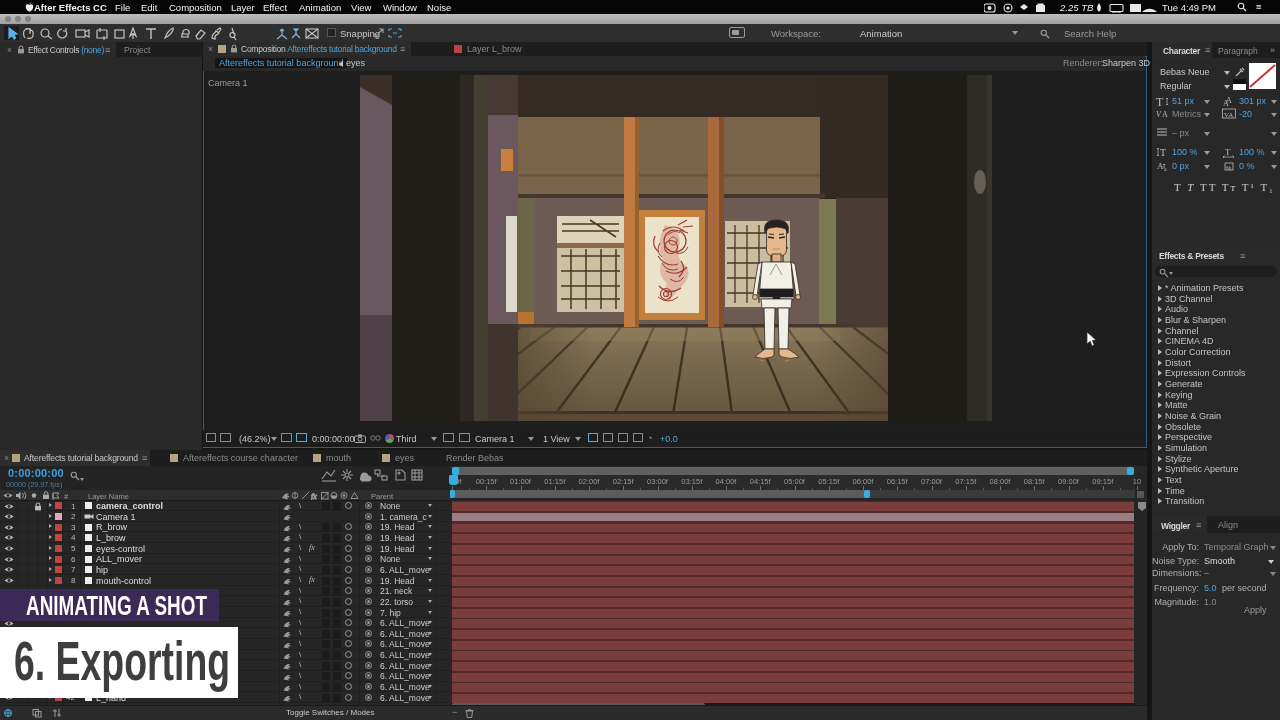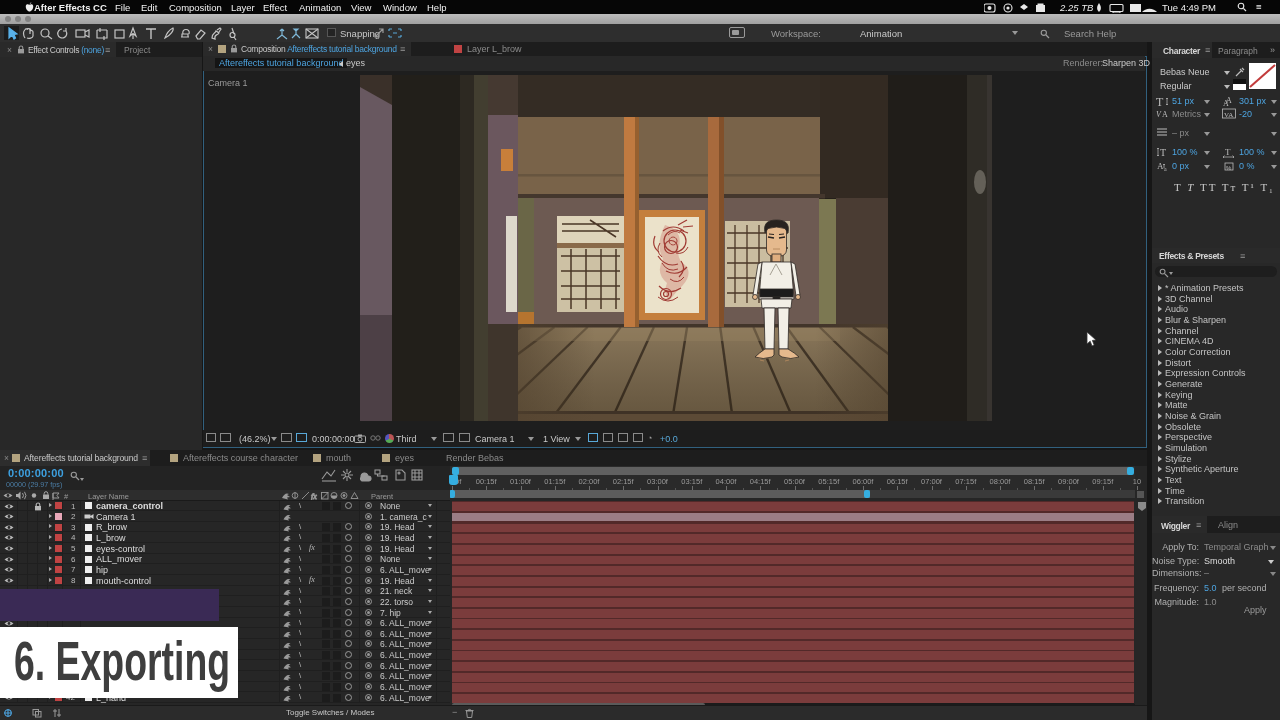--- a/index.html
+++ b/index.html
@@ -19,21 +19,21 @@
       </svg>
 <span class="abs txt" style="left:34px;top:1.5px;font-size:9.5px;font-weight:bold;color:#f2f2f2;">After Effects CC</span>
       <span class="abs txt" style="left:115px;top:1.5px;font-size:9.5px;color:#f2f2f2;">File</span>
       <span class="abs txt" style="left:141px;top:1.5px;font-size:9.5px;color:#f2f2f2;">Edit</span>
       <span class="abs txt" style="left:169px;top:1.5px;font-size:9.5px;color:#f2f2f2;">Composition</span>
       <span class="abs txt" style="left:231px;top:1.5px;font-size:9.5px;color:#f2f2f2;">Layer</span>
       <span class="abs txt" style="left:263px;top:1.5px;font-size:9.5px;color:#f2f2f2;">Effect</span>
       <span class="abs txt" style="left:299px;top:1.5px;font-size:9.5px;color:#f2f2f2;">Animation</span>
       <span class="abs txt" style="left:351px;top:1.5px;font-size:9.5px;color:#f2f2f2;">View</span>
       <span class="abs txt" style="left:383px;top:1.5px;font-size:9.5px;color:#f2f2f2;">Window</span>
-      <span class="abs txt" style="left:427px;top:1.5px;font-size:9.5px;color:#f2f2f2;">Help</span>
+      <span class="abs txt" style="left:427px;top:1.5px;font-size:9.5px;color:#f2f2f2;">Noise</span>
       <svg class="abs" style="left:984px;top:3px;" width="296" height="10" viewBox="0 0 296 10">
         <rect x="0" y="1" width="11" height="8" rx="2" fill="none" stroke="#e8e8e8" stroke-width="1.1"></rect>
         <circle cx="5.5" cy="5" r="2" fill="#e8e8e8"></circle>
         <circle cx="24" cy="5" r="4" fill="none" stroke="#e8e8e8" stroke-width="1.1"></circle>
         <circle cx="24" cy="5" r="1.6" fill="#e8e8e8"></circle>
         <path d="M40,1 l4,3 -4,3 -4,-3 z M40,9 l-4,-3 M40,9 l4,-3" fill="#e8e8e8"></path>
         <rect x="52" y="2" width="9" height="7" fill="#e8e8e8"></rect>
         <rect x="53.5" y="0.5" width="6" height="2" fill="#e8e8e8"></rect>
         <path d="M115,0 q4,6 0,9 q-4,-3 0,-9" fill="#e8e8e8"></path>
         <rect x="126" y="1.5" width="13" height="7" rx="1" fill="none" stroke="#e8e8e8" stroke-width="1.1"></rect>
@@ -1188,15 +1188,17 @@
           <path d="M52,1 v8 M56,1 v8 M50,3 h4 M54,7 h4"></path>
         </g>
       </svg>
       <span class="abs txt" style="left:286px;top:258px;font-size:8px;color:#c9c9c9;">Toggle Switches / Modes</span>
       <span class="abs txt" style="left:452px;top:257px;font-size:9px;color:#999;">−</span>
       <svg class="abs" style="left:465px;top:258px;" width="9" height="10" viewBox="0 0 9 10">
         <path d="M1.5,3 h6 l-0.8,6.5 h-4.4 z M0.5,2.5 h8 M3,2.5 c0,-1.5 3,-1.5 3,0" fill="none" stroke="#999" stroke-width="1"></path>
       </svg>
     </div>
     <div class="abs" style="left:0;top:588.5px;width:219px;height:32.5px;background:#3a2a55;"></div>
+<div class="abs txt" style="left:26px;top:590.5px;font-size:27px;font-weight:bold;color:#fff;">
+<span style="display:inline-block;transform:scale(0.70,1.0);transform-origin:0 0;letter-spacing:0px;">ANIMATING A SHOT</span></div>
 <div class="abs" style="left:0;top:627px;width:238px;height:71px;background:#fff;"></div>
 <div class="abs txt" style="left:14px;top:629px;font-size:55px;font-weight:bold;color:#3e3e3e;">
 <span style="display:inline-block;transform:scale(0.68,1.0);transform-origin:0 0;">6. Exporting</span></div>
 </div>
 </body></html>

